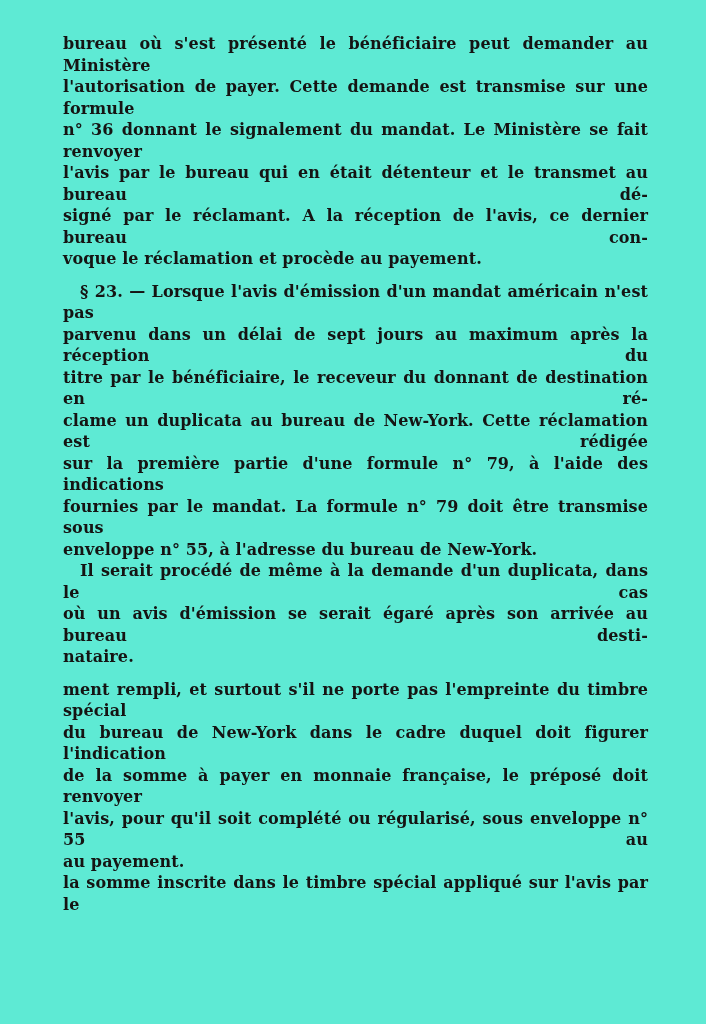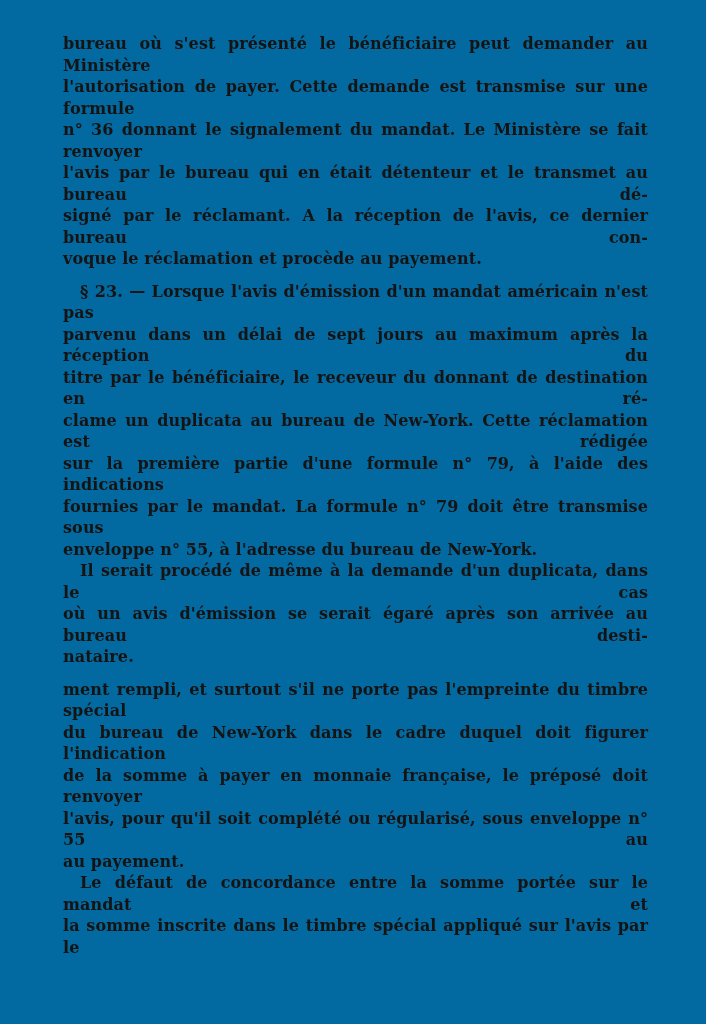--- a/index.html
+++ b/index.html
@@ -10,21 +10,21 @@
   body {
     width: 706px;
     height: 1024px;
     overflow: hidden;
     font-family: "DejaVu Serif", "Liberation Serif", serif;
   }
   .page {
     position: relative;
     width: 706px;
     height: 1024px;
-    background: #0369a1;
+    background: #5eead4;
     box-sizing: border-box;
     padding: 33px 58px 0 63px;
     color: #151413;
   }
   .text-block {
     width: 585px;
     font-size: 16px;
     font-weight: bold;
     line-height: 21.5px;
     letter-spacing: 0.1px;
@@ -68,17 +68,16 @@
         <div class="line last">nataire.</div>
       </div>
       <div class="paragraph section">
         <div class="line">ment rempli, et surtout s'il ne porte pas l'empreinte du timbre spécial</div>
         <div class="line">du bureau de New-York dans le cadre duquel doit figurer l'indication</div>
         <div class="line">de la somme à payer en monnaie française, le préposé doit renvoyer</div>
         <div class="line">l'avis, pour qu'il soit complété ou régularisé, sous enveloppe n° 55 au</div>
         <div class="line last">au payement.</div>
       </div>
       <div class="paragraph">
-        <div class="line indent">Le défaut de concordance entre la somme portée sur le mandat et</div>
         <div class="line">la somme inscrite dans le timbre spécial appliqué sur l'avis par le</div>
       </div>
     </div>
 </div>
 
 </body></html>

